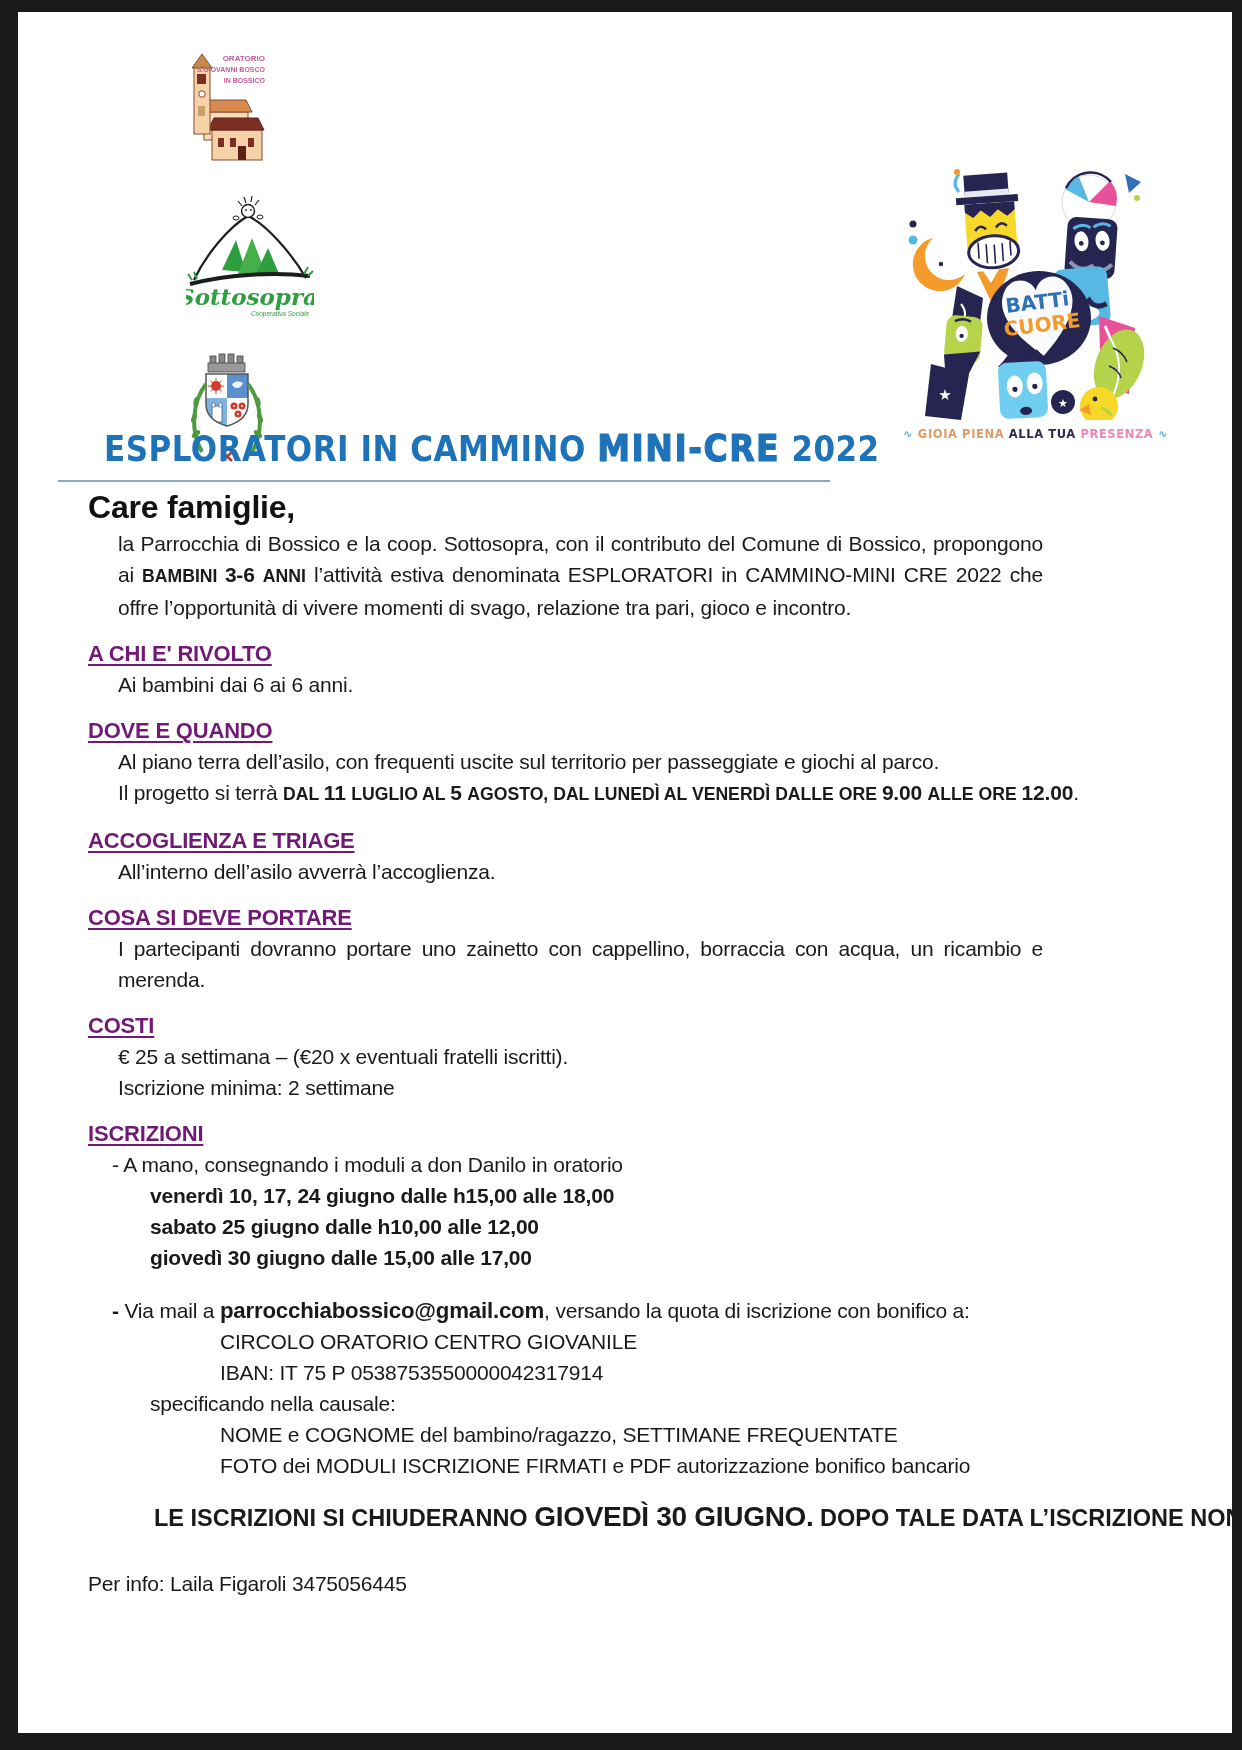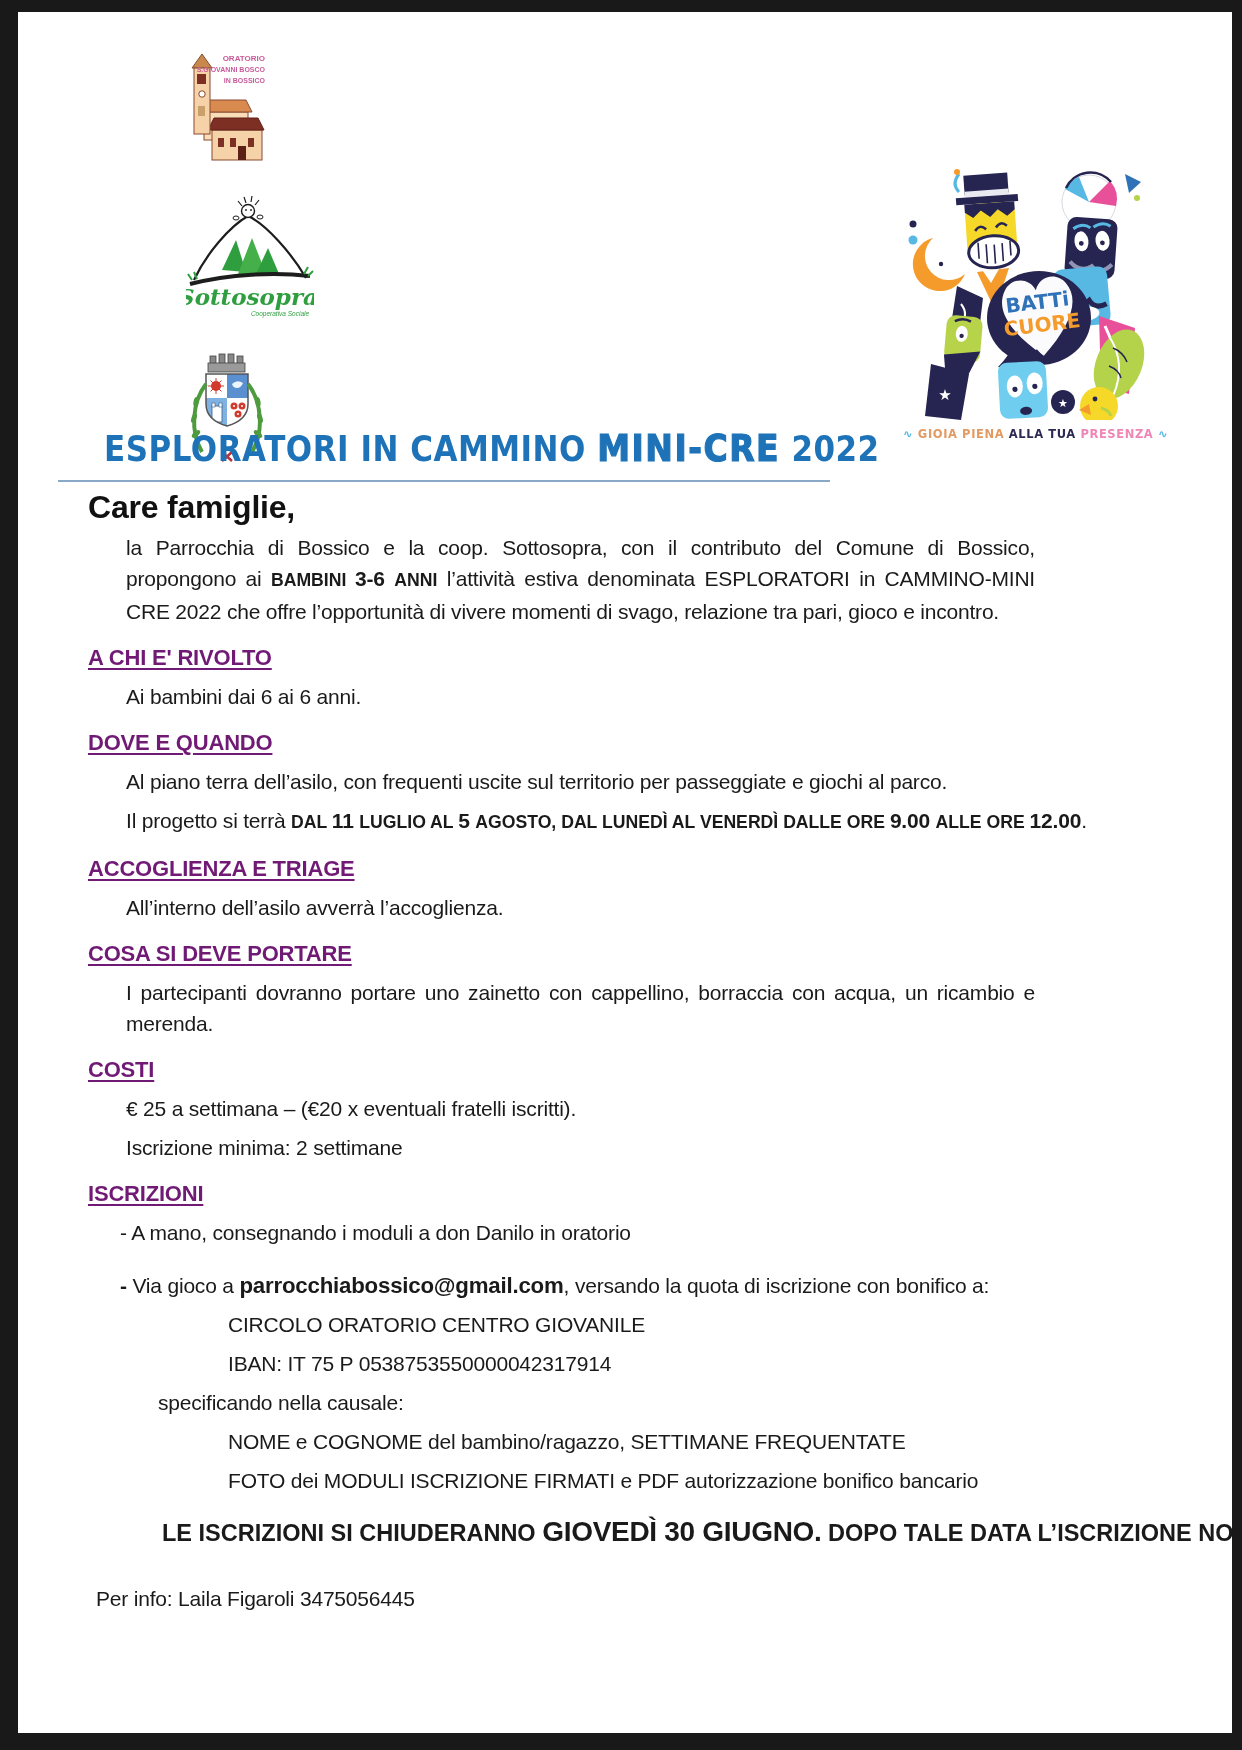--- a/index.html
+++ b/index.html
@@ -30,21 +30,21 @@
     color:#1e73b8;letter-spacing:0.5px;white-space:nowrap;text-align:center;
   }
   .title .tin{display:inline-block;transform:scaleY(1.12);transform-origin:bottom left;}
   .title .p2{font-size:33px;-webkit-text-stroke:1.1px #1e73b8;letter-spacing:1.5px;}
   
   .body-text{
     position:absolute;left:70px;top:478px;width:955px;
     font-size:21px;line-height:31px;color:#1a1a1a;letter-spacing:-0.2px;
   }
   .greeting{font-size:32px;line-height:34px;font-weight:bold;margin:0 0 4px 0;color:#111;}
-  p{margin:8px;}
+  p{margin:0;}
   .heading{
     font-size:22px;line-height:30px;font-weight:bold;margin:16px 0 0 0;color:#701a75;
     text-decoration:underline;text-decoration-thickness:2px;text-underline-offset:3px;
   }
   .ind1{padding-left:30px;}
   .ind1b{padding-left:24px;}
   .ind2{padding-left:62px;}
   .ind3{padding-left:132px;}
   .just{text-align:justify;}
   .bold{font-weight:bold;}
@@ -248,22 +248,27 @@
 
     <p class="heading">COSA SI DEVE PORTARE</p>
     <p class="ind1 just">I partecipanti dovranno portare uno zainetto con cappellino, borraccia con acqua, un ricambio e merenda.</p>
 
     <p class="heading">COSTI</p>
     <p class="ind1">€ 25 a settimana – (€20 x eventuali fratelli iscritti).</p>
     <p class="ind1">Iscrizione minima: 2 settimane</p>
 
     <p class="heading">ISCRIZIONI</p>
     <p class="ind1b">- A mano, consegnando i moduli a don Danilo in oratorio</p>
-
-    <p class="ind1b mt22"><span class="r-b">- </span><span>Via gioco a </span><span class="r-bb">parrocchiabossico@gmail.com</span><span>, versando la quota di iscrizione con bonifico a:</span></p>
+    <div>
+      <p class="ind2 bold">venerdì 10, 17, 24 giugno dalle h15,00 alle 18,00</p>
+      <p class="ind2 bold">sabato 25 giugno dalle h10,00 alle 12,00</p>
+      <p class="ind2 bold">giovedì 30 giugno dalle 15,00 alle 17,00</p>
+    </div>
+
+    <p class="ind1b mt22"><span class="r-b">- </span><span>Via mail a </span><span class="r-bb">parrocchiabossico@gmail.com</span><span>, versando la quota di iscrizione con bonifico a:</span></p>
     <p class="ind3">CIRCOLO ORATORIO CENTRO GIOVANILE</p>
     <p class="ind3">IBAN: IT 75 P 0538753550000042317914</p>
     <p class="ind2">specificando nella causale:</p>
     <p class="ind3">NOME e COGNOME del bambino/ragazzo, SETTIMANE FREQUENTATE</p>
     <p class="ind3">FOTO dei MODULI ISCRIZIONE FIRMATI e PDF autorizzazione bonifico bancario</p>
 
     <p class="closing"><span class="r-sc">LE ISCRIZIONI SI CHIUDERANNO </span><span class="r-b">GIOVEDÌ 30 GIUGNO.</span><span class="r-sc">  DOPO TALE DATA L’ISCRIZIONE NON È GARANTITA.</span></p>
 
     <p class="info">Per info: Laila Figaroli 3475056445</p>
   </div>

